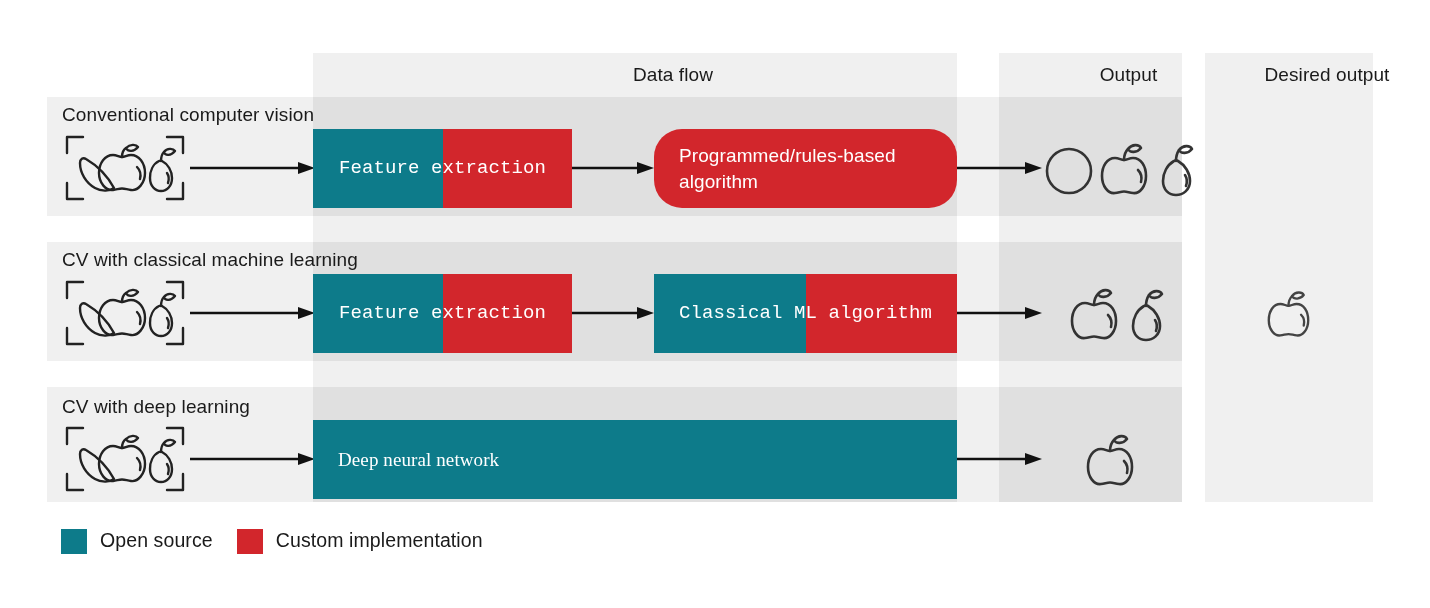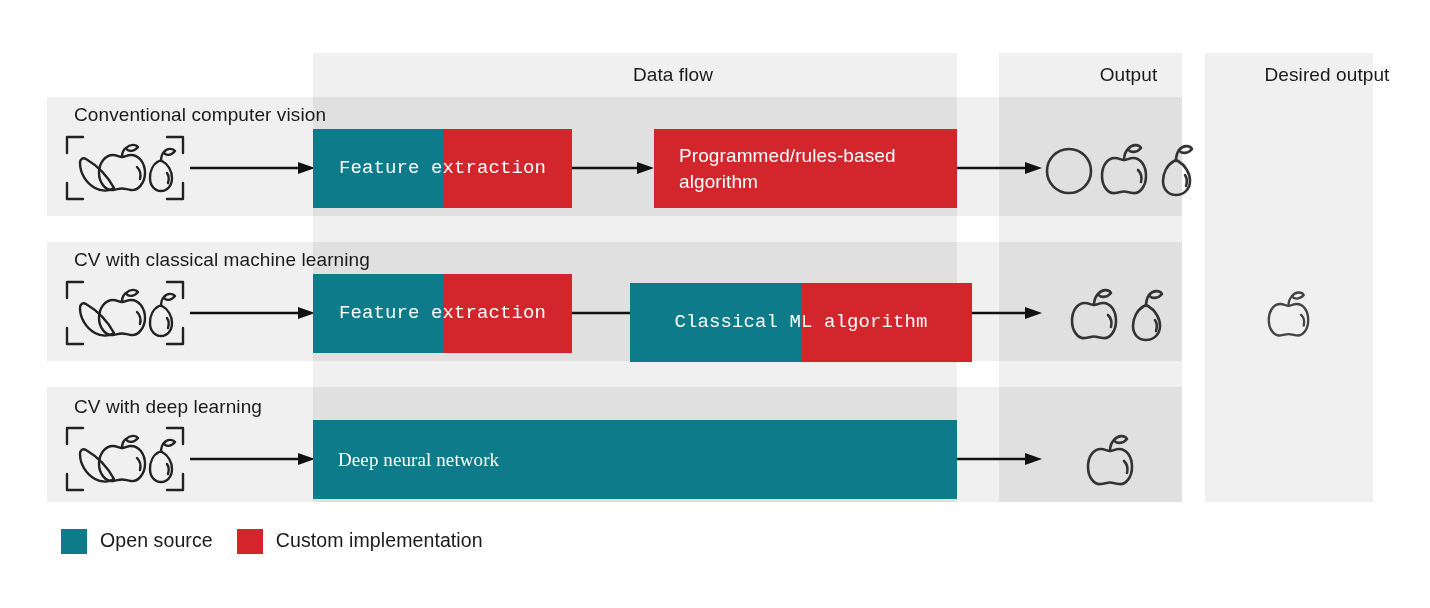--- a/index.html
+++ b/index.html
@@ -33,21 +33,21 @@
     letter-spacing:0.1px;
     padding-left:38px;
   }
   #head-dataflow{left:313px;width:644px;}
   #head-output{left:999px;width:183px;}
   #head-desired{left:1205px;width:168px;}
 
   
   .row-title{
     position:absolute;left:62px;
-    font-size:19px;color:#1a1a1a;letter-spacing:0.1px;white-space:nowrap;margin-left:12px;
+    font-size:19px;color:#1a1a1a;letter-spacing:0.1px;white-space:nowrap;
   }
   #title1{top:104px;}
   #title2{top:249px;}
   #title3{top:396px;}
 
   
   .scan{position:absolute;left:64px;width:122px;height:70px;}
   #scan1{top:133px;}
   #scan2{top:278px;}
   #scan3{top:424px;}
@@ -77,23 +77,23 @@
     position:relative;z-index:2;
     color:#ffffff;font-size:19px;line-height:1.32;
     letter-spacing:0.1px;
   }
   .box.center{justify-content:center;}
   .box.center .label{text-align:right;padding:0 14px;font-family:Liberation Mono, monospace;}
   .box.lefty{justify-content:flex-start;}
   .box.lefty .label{text-align:left;padding:0 0 0 25px;}
 
   #box-fe1{left:313px;top:129px;width:259px;height:79px;}
-  #box-pr1{left:654px;top:129px;width:303px;height:79px;}
+  #box-pr1{left:654px;top:129px;width:303px;height:79px;border-radius:28px;}
   #box-fe2{left:313px;top:274px;width:259px;height:79px;}
-  #box-ml2{left:630px;top:274px;width:342px;height:79px;margin-top:9px;}
+  #box-ml2{left:654px;top:274px;width:303px;height:79px;}
   #box-dnn{left:313px;top:420px;width:644px;height:79px;font-family:Liberation Serif, serif;}
 
   
   .outgrp{position:absolute;display:flex;align-items:center;gap:2px;}
   #out1{left:1042px;top:139px;height:58px;}
   #out2{left:1068px;top:284px;height:58px;}
   #out3{left:1084px;top:430px;height:58px;}
   #desired1{left:1265px;top:287px;height:52px;}
   .outgrp svg{display:block;}
 

